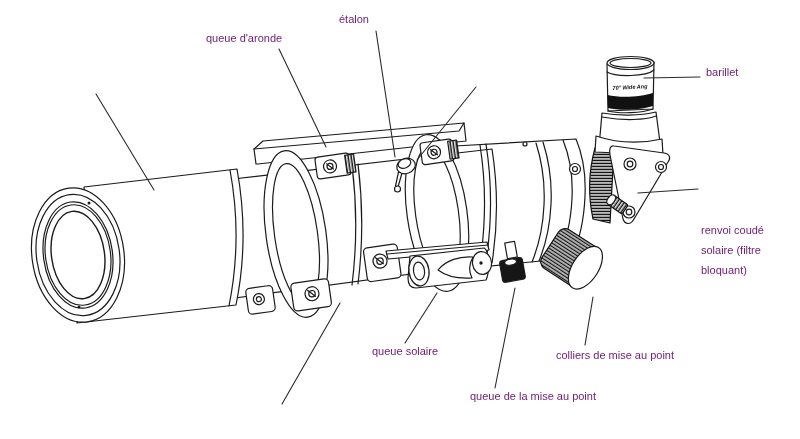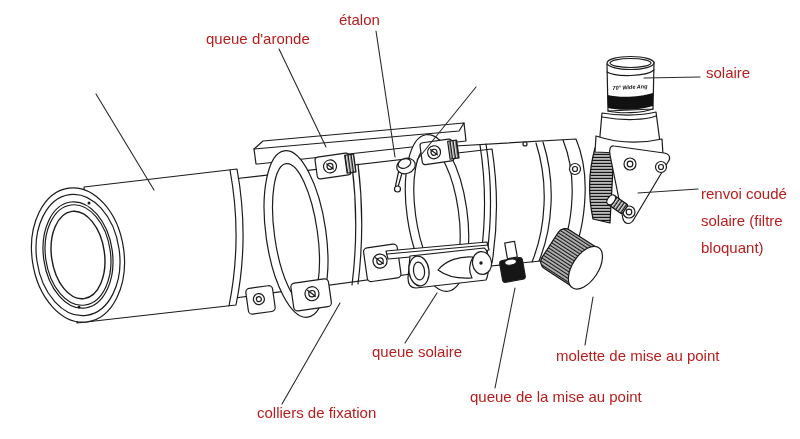--- a/index.html
+++ b/index.html
@@ -1,21 +1,21 @@
 <!DOCTYPE html>
 <html><head>
 <meta charset="utf-8">
 <style>
   html,body{margin:0;padding:0;background:#fff;}
   #stage{position:relative;width:800px;height:439px;background:#fff;overflow:hidden;
          font-family:"Liberation Sans", sans-serif;}
   #stage svg{position:absolute;left:0;top:0;}
-  .lbl{position:absolute;font-size:15px;line-height:17px;color:#b91c1c;white-space:nowrap;}
+  .lbl{position:absolute;font-size:11px;line-height:17px;color:#701a75;white-space:nowrap;}
   .lbl.wrap{white-space:normal;}
-  .lh21{line-height:27px;}
+  .lh21{line-height:20px;margin-top:40px;}
 </style>
 </head>
 <body>
 
 <div id="stage">
 
 <svg width="800" height="439" viewBox="0 0 800 439">
   <defs>
     <pattern id="kH" width="4" height="3" patternUnits="userSpaceOnUse">
       <rect width="4" height="3" fill="#ffffff"></rect>
@@ -182,20 +182,19 @@
       <line x1="405" y1="343" x2="437" y2="293"></line>
       <line x1="585" y1="345" x2="593" y2="297"></line>
       <line x1="495" y1="388" x2="515" y2="288"></line>
       <line x1="282" y1="404" x2="340" y2="303"></line>
     </g>
   </g>
 </svg>
 
 <div class="lbl" style="left:206px;top:30px">queue d'aronde</div>
 <div class="lbl" style="left:339px;top:11px">étalon</div>
-<div class="lbl" style="left:706px;top:64px">solaire</div>
+<div class="lbl" style="left:706px;top:64px">barillet</div>
 <div class="lbl wrap lh21" style="left:701px;top:180px;width:96px">renvoi coudé solaire (filtre bloquant)</div>
 <div class="lbl" style="left:372px;top:343px">queue solaire</div>
-<div class="lbl" style="left:556px;top:347px">molette de mise au point</div>
+<div class="lbl" style="left:556px;top:347px">colliers de mise au point</div>
 <div class="lbl" style="left:470px;top:388px">queue de la mise au point</div>
-<div class="lbl" style="left:257px;top:404px">colliers de fixation</div>
 
 </div>
 
 </body></html>

